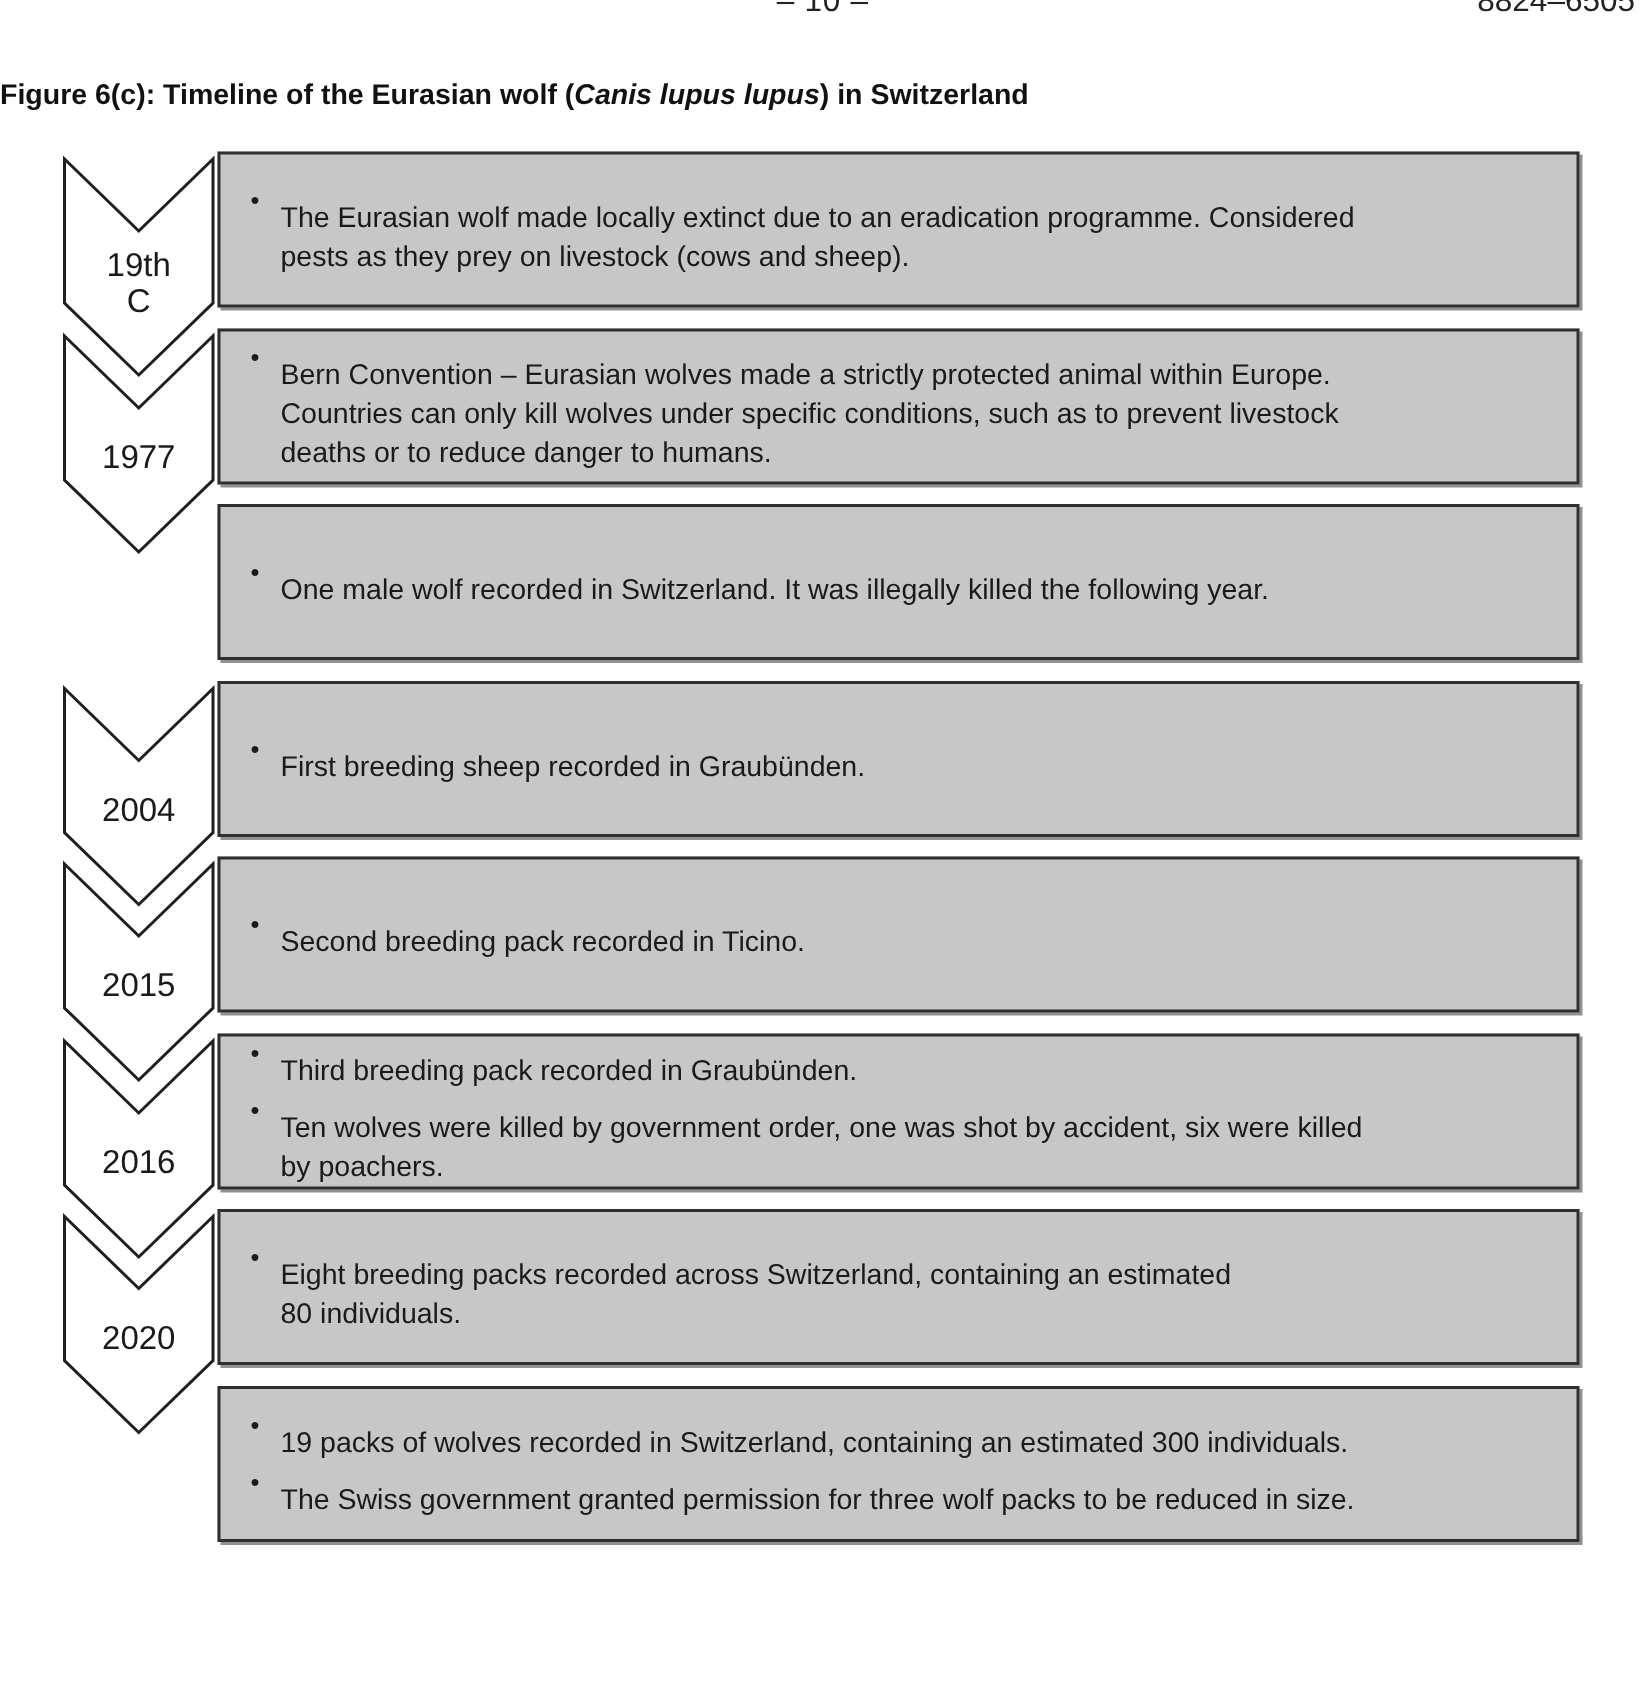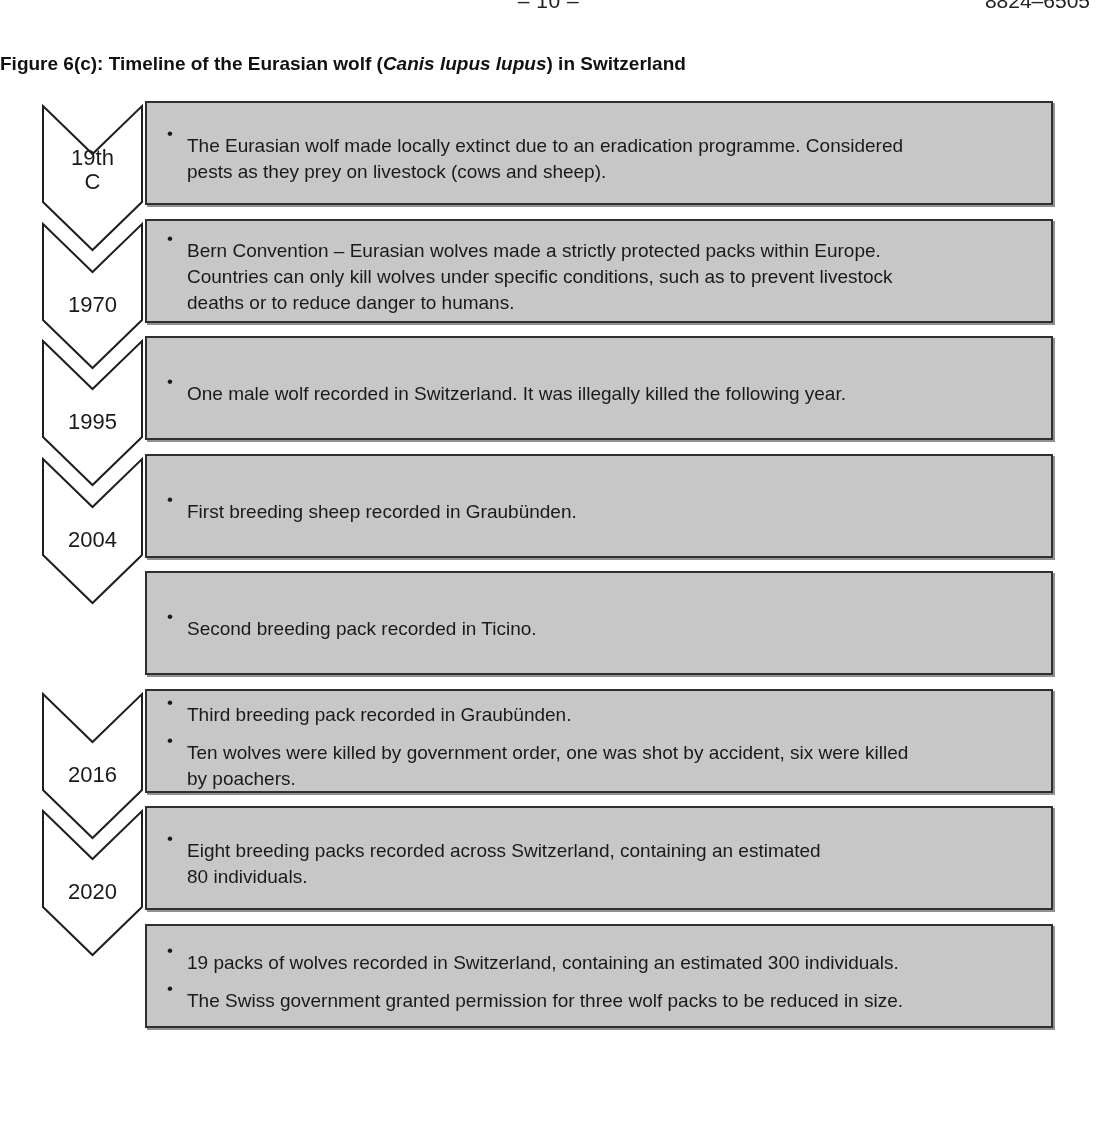--- a/index.html
+++ b/index.html
@@ -62,21 +62,21 @@
     z-index: 2;
   }
   .chev svg { display: block; width: 101px; height: 146px; overflow: visible; }
   .year {
     position: absolute; left: 0; right: 0; top: 70px;
     text-align: center;
     font-size: 22px; line-height: 24px;
     white-space: pre-line;
     color: #1a1a1a;
   }
-  .row:first-child .year { top: 41px; }
+  .row:first-child .year { top: 60px; }
 </style>
 </head>
 <body>
 
 <div class="page-num">– 10 –</div>
 <div class="paper-code">8824–6505</div>
 
 <div class="fig-title"><span>Figure 6(c): Timeline of the Eurasian wolf (</span><span class="it">Canis lupus lupus</span><span>) in Switzerland</span></div>
 
 <div class="timeline">
@@ -95,46 +95,40 @@
       </svg>
       <div class="year">19th
 C</div>
     </div>
   </div>
 
   <div class="row">
     <div class="event-box">
       <div class="bullet">
         <span class="dot">•</span>
-        <span class="event-text">Bern Convention – Eurasian wolves made a strictly protected packs within Europe.
+        <span class="event-text">Bern Convention – Eurasian wolves made a strictly protected animal within Europe.
 Countries can only kill wolves under specific conditions, such as to prevent livestock
 deaths or to reduce danger to humans.</span>
       </div>
     </div>
     <div class="chev">
       <svg viewBox="0 0 101 146">
         <polygon points="1,1 50.5,49 100,1 100,97 50.5,145 1,97" fill="#ffffff" stroke="#1f1f1f" stroke-width="2" stroke-linejoin="miter"></polygon>
       </svg>
-      <div class="year">1970</div>
+      <div class="year">1977</div>
     </div>
   </div>
 
   <div class="row">
     <div class="event-box">
       <div class="bullet">
         <span class="dot">•</span>
         <span class="event-text">One male wolf recorded in Switzerland. It was illegally killed the following year.</span>
       </div>
     </div>
-    <div class="chev">
-      <svg viewBox="0 0 101 146">
-        <polygon points="1,1 50.5,49 100,1 100,97 50.5,145 1,97" fill="#ffffff" stroke="#1f1f1f" stroke-width="2" stroke-linejoin="miter"></polygon>
-      </svg>
-      <div class="year">1995</div>
-    </div>
   </div>
 
   <div class="row">
     <div class="event-box">
       <div class="bullet">
         <span class="dot">•</span>
         <span class="event-text">First breeding sheep recorded in Graubünden.</span>
       </div>
     </div>
     <div class="chev">
@@ -144,20 +138,26 @@
       <div class="year">2004</div>
     </div>
   </div>
 
   <div class="row">
     <div class="event-box">
       <div class="bullet">
         <span class="dot">•</span>
         <span class="event-text">Second breeding pack recorded in Ticino.</span>
       </div>
+    </div>
+    <div class="chev">
+      <svg viewBox="0 0 101 146">
+        <polygon points="1,1 50.5,49 100,1 100,97 50.5,145 1,97" fill="#ffffff" stroke="#1f1f1f" stroke-width="2" stroke-linejoin="miter"></polygon>
+      </svg>
+      <div class="year">2015</div>
     </div>
   </div>
 
   <div class="row">
     <div class="event-box">
       <div class="bullet">
         <span class="dot">•</span>
         <span class="event-text">Third breeding pack recorded in Graubünden.</span>
       </div>
       <div class="bullet">

